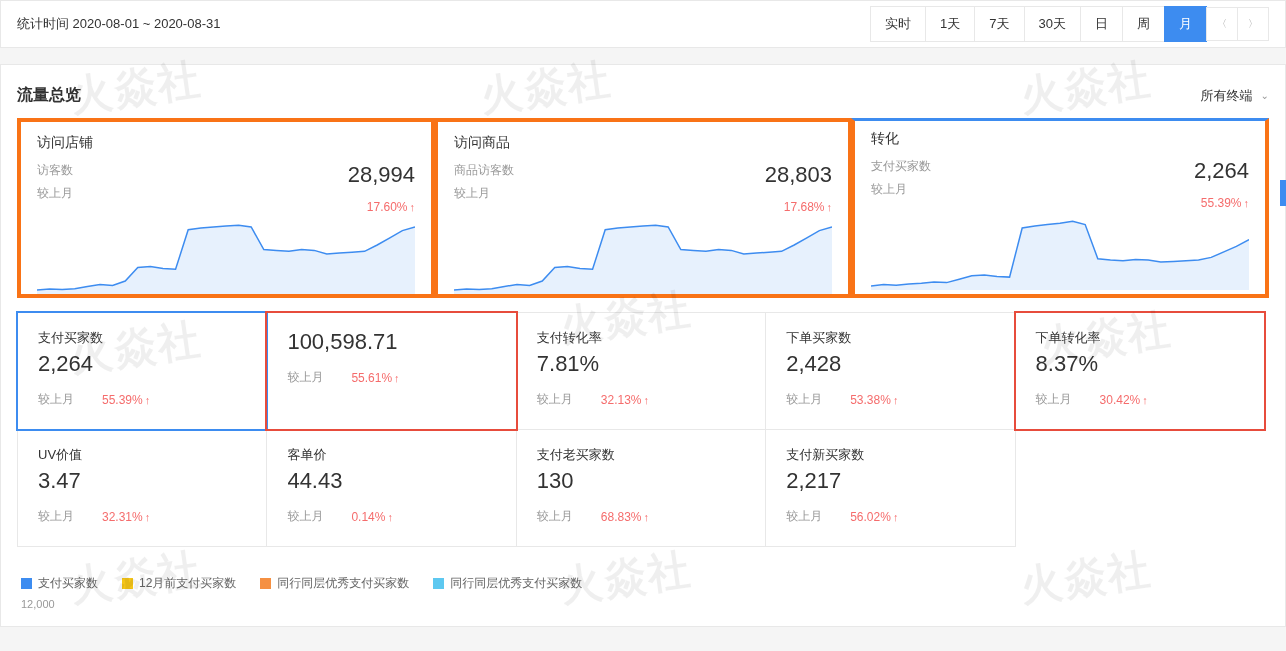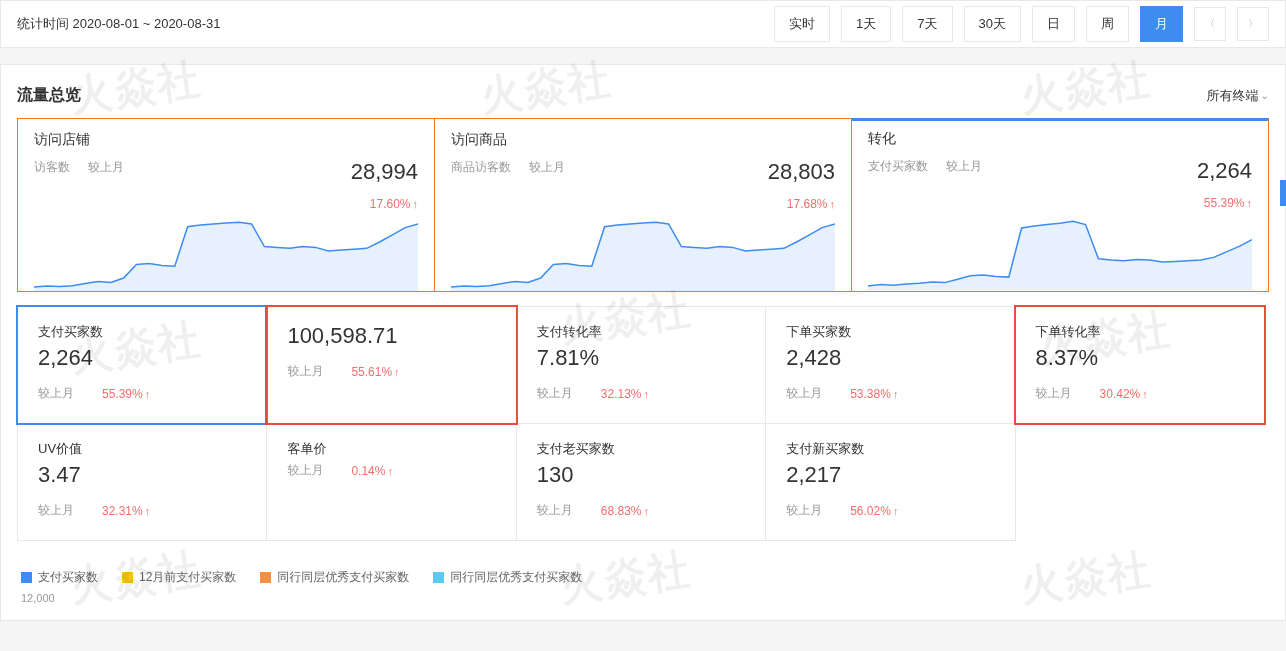--- a/index.html
+++ b/index.html
@@ -1,33 +1,33 @@
 <!DOCTYPE html>
 <html><head>
 <meta charset="utf-8">
 <style>
 *{box-sizing:border-box;margin:0;padding:0;font-family:-apple-system,BlinkMacSystemFont,"PingFang SC","Microsoft YaHei",sans-serif}
 body{background:#f5f5f5;color:#333;width:1286px;height:651px;overflow:hidden;position:relative}
 .header{background:#fff;border:1px solid #e8e8e8;display:flex;align-items:center;justify-content:space-between;padding:0 16px;height:48px}
 .date-range{font-size:13px;color:#333}
-.time-tabs{display:flex;align-items:center;gap:12px}
+.time-tabs{display:flex;align-items:center;gap:0}
 .time-tab{padding:8px 14px;font-size:13px;color:#333;cursor:pointer;border:1px solid #e8e8e8;margin-left:-1px;background:#fff}
 .time-tab.active{background:#3d8cf0;color:#fff;border-color:#3d8cf0}
 .nav-btn{width:32px;height:34px;display:flex;align-items:center;justify-content:center;border:1px solid #e8e8e8;margin-left:-1px;cursor:pointer;color:#999;background:#fff}
 .content{background:#fff;margin-top:16px;border:1px solid #e8e8e8;padding:20px 16px 16px}
 .section-head{display:flex;justify-content:space-between;align-items:center;margin-bottom:12px}
 .section-title{font-size:16px;font-weight:600;color:#333}
-.terminal-select{display:flex;align-items:center;gap:2px;font-size:13px;color:#333;cursor:pointer}
+.terminal-select{display:flex;align-items:center;gap:8px;font-size:13px;color:#333;cursor:pointer}
 .top-cards{display:flex;gap:0;margin-bottom:16px}
-.top-card{flex:1;border:1px solid #f97316;margin-left:-1px;padding:12px 16px 0;position:relative;cursor:pointer}
+.top-card{flex:1;border:4px solid #f97316;margin-left:-1px;padding:12px 16px 0;position:relative;cursor:pointer}
 .top-card:first-child{margin-left:0}
 .top-card.active{border-top:3px solid #3d8cf0;padding-top:9px}
 .top-card-title{font-size:14px;color:#333;margin-bottom:10px}
 .top-stats{display:flex;justify-content:space-between;align-items:flex-start}
-.top-left{display:flex;flex-direction:row;gap:18px}
+.top-left{display:flex;flex-direction:column;gap:6px}
 .sub-label{font-size:12px;color:#999}
 .top-value{font-size:22px;color:#333;text-align:center}
 .top-change{font-size:12px;color:#f56c6c;text-align:right;margin-top:12px}
 .spark{height:72px;margin-top:8px;position:relative}
 .spark svg{width:100%;height:100%}
 .metric-grid{display:flex;flex-wrap:wrap;margin-top:-1px}
 .metric-card{width:20%;border:1px solid #e8e8e8;margin-left:-1px;margin-top:-1px;padding:16px 20px;min-height:118px;position:relative;cursor:pointer}
 .metric-card:nth-child(5n+1){margin-left:0}
 .metric-card.sel-blue{outline:2px solid #3d8cf0;outline-offset:-1px;z-index:2}
 .metric-card.sel-red{outline:2px solid #e74c3c;outline-offset:-1px;z-index:2}
@@ -173,20 +173,21 @@
       <div class="metric-card">
     <div class="m-label">UV价值</div>
     <div class="m-value">3.47</div>
     <div class="m-footer">
       <span class="m-compare">较上月</span>
       <span class="m-change">32.31%<span class="arrow-up">↑</span></span>
     </div>
       </div>
       <div class="metric-card">
     <div class="m-label">客单价</div>
+    <div class="m-value">44.43</div>
     <div class="m-footer">
       <span class="m-compare">较上月</span>
       <span class="m-change">0.14%<span class="arrow-up">↑</span></span>
     </div>
       </div>
       <div class="metric-card">
     <div class="m-label">支付老买家数</div>
     <div class="m-value">130</div>
     <div class="m-footer">
       <span class="m-compare">较上月</span>

